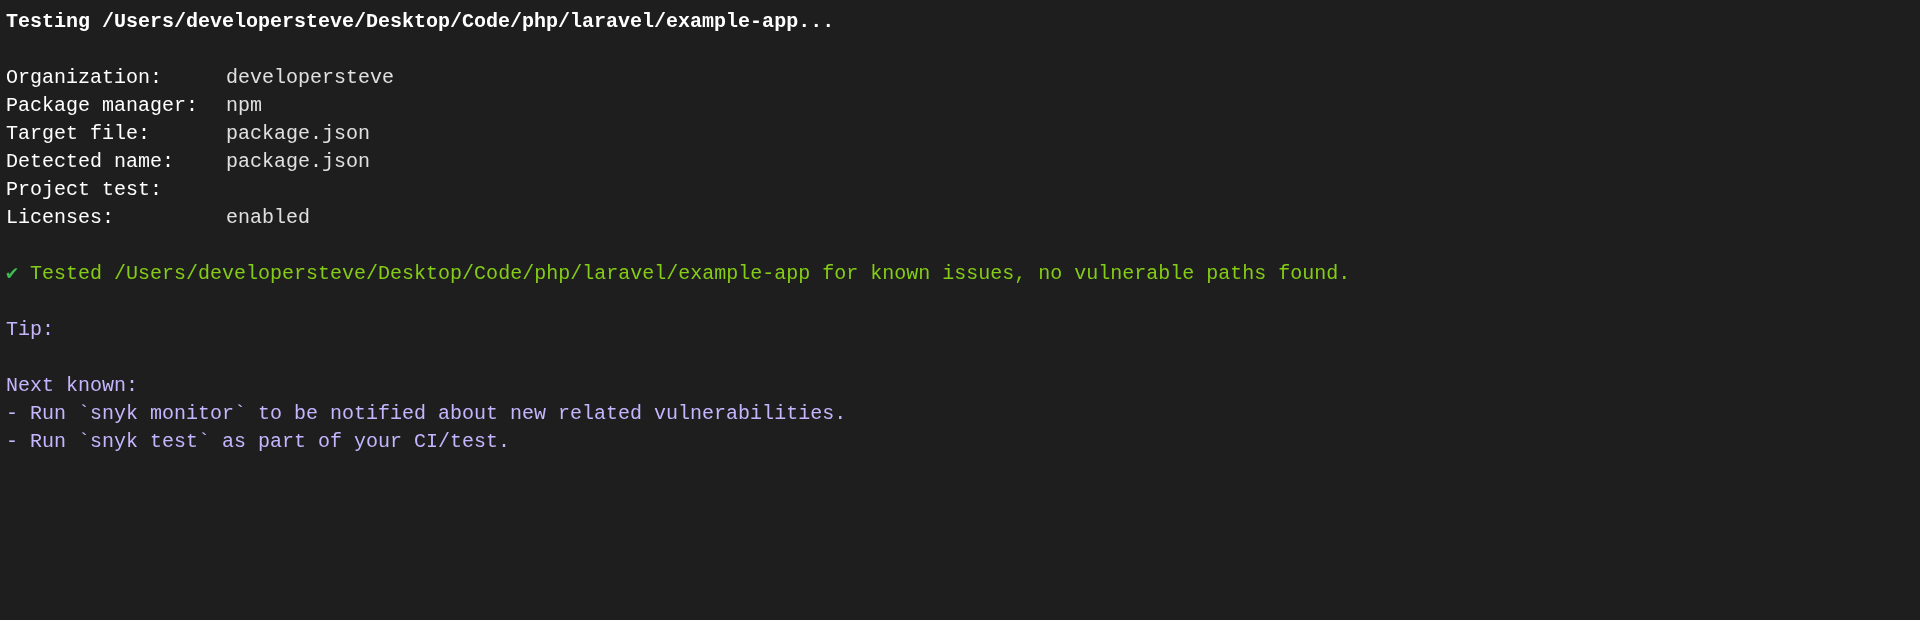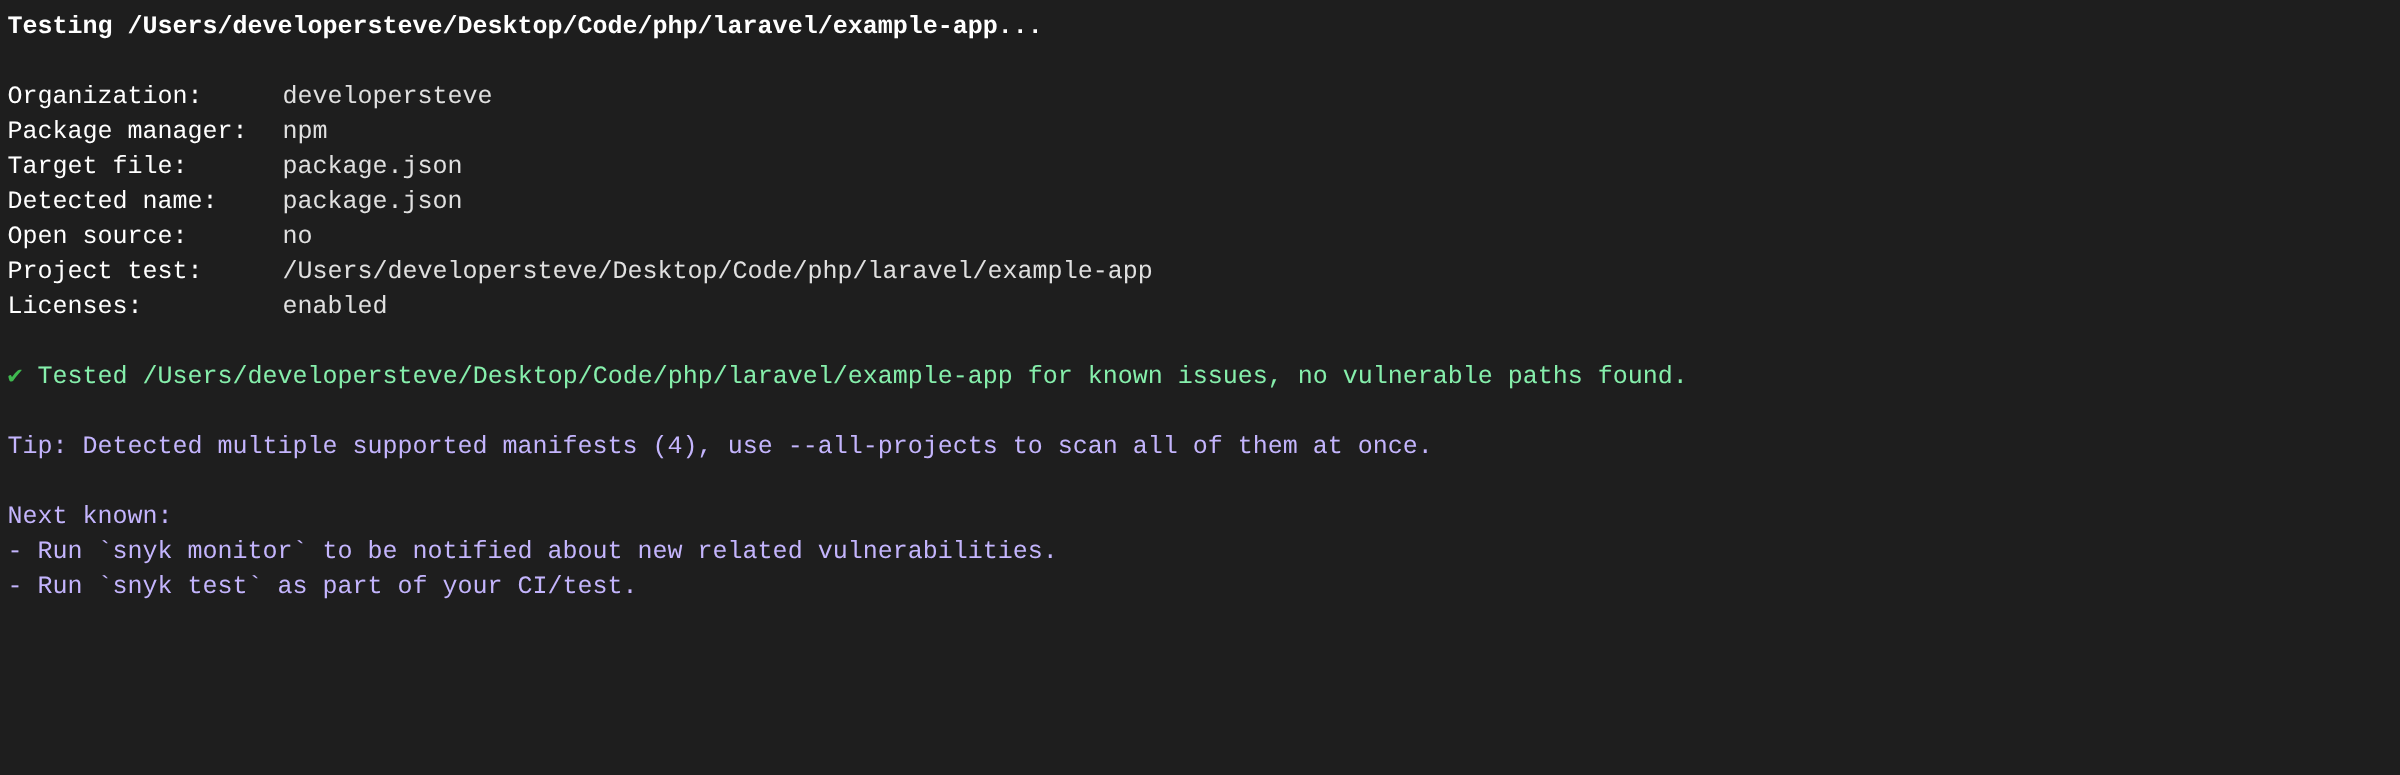--- a/index.html
+++ b/index.html
@@ -19,21 +19,21 @@
       overflow: hidden;
     }
     .dim {
       color: #8a8a8a;
     }
     .bold {
       font-weight: bold;
       color: #ffffff;
     }
     .green {
-      color: #86efac;
+      color: #84cc16;
     }
     .white {
       color: #c4b5fd;
     }
     .row {
       display: flex;
       white-space: pre;
     }
     .label {
       font-weight: normal;
@@ -75,47 +75,41 @@
   <div class="row">
     <span class="label">Target file:</span>
     <span class="value">package.json</span>
   </div>
 
   <div class="row">
     <span class="label">Detected name:</span>
     <span class="value">package.json</span>
   </div>
 
-  <div class="row">
-    <span class="label">Open source:</span>
-    <span class="value">no</span>
-  </div>
 
   <div class="row">
     <span class="label">Project test:</span>
-    <span class="value">/Users/developersteve/Desktop/Code/php/laravel/example-app</span>
   </div>
 
   <div class="row">
     <span class="label">Licenses:</span>
     <span class="value green">enabled</span>
   </div>
 
   <div class="blank"></div>
 
   <div class="row">
     <span class="check">✔</span>
     <span class="green"> Tested /Users/developersteve/Desktop/Code/php/laravel/example-app for known issues, no vulnerable paths found.</span>
   </div>
 
   <div class="blank"></div>
 
   <div class="row">
     <span class="white">Tip:</span>
-    <span class="white"> Detected multiple supported manifests (4), use --all-projects to scan all of them at once.</span>
   </div>
 
   <div class="blank"></div>
 
   <div class="row">
     <span class="white">Next known:</span>
   </div>
 
   <div class="row">
     <span class="white">- Run `snyk monitor` to be notified about new related vulnerabilities.</span>

